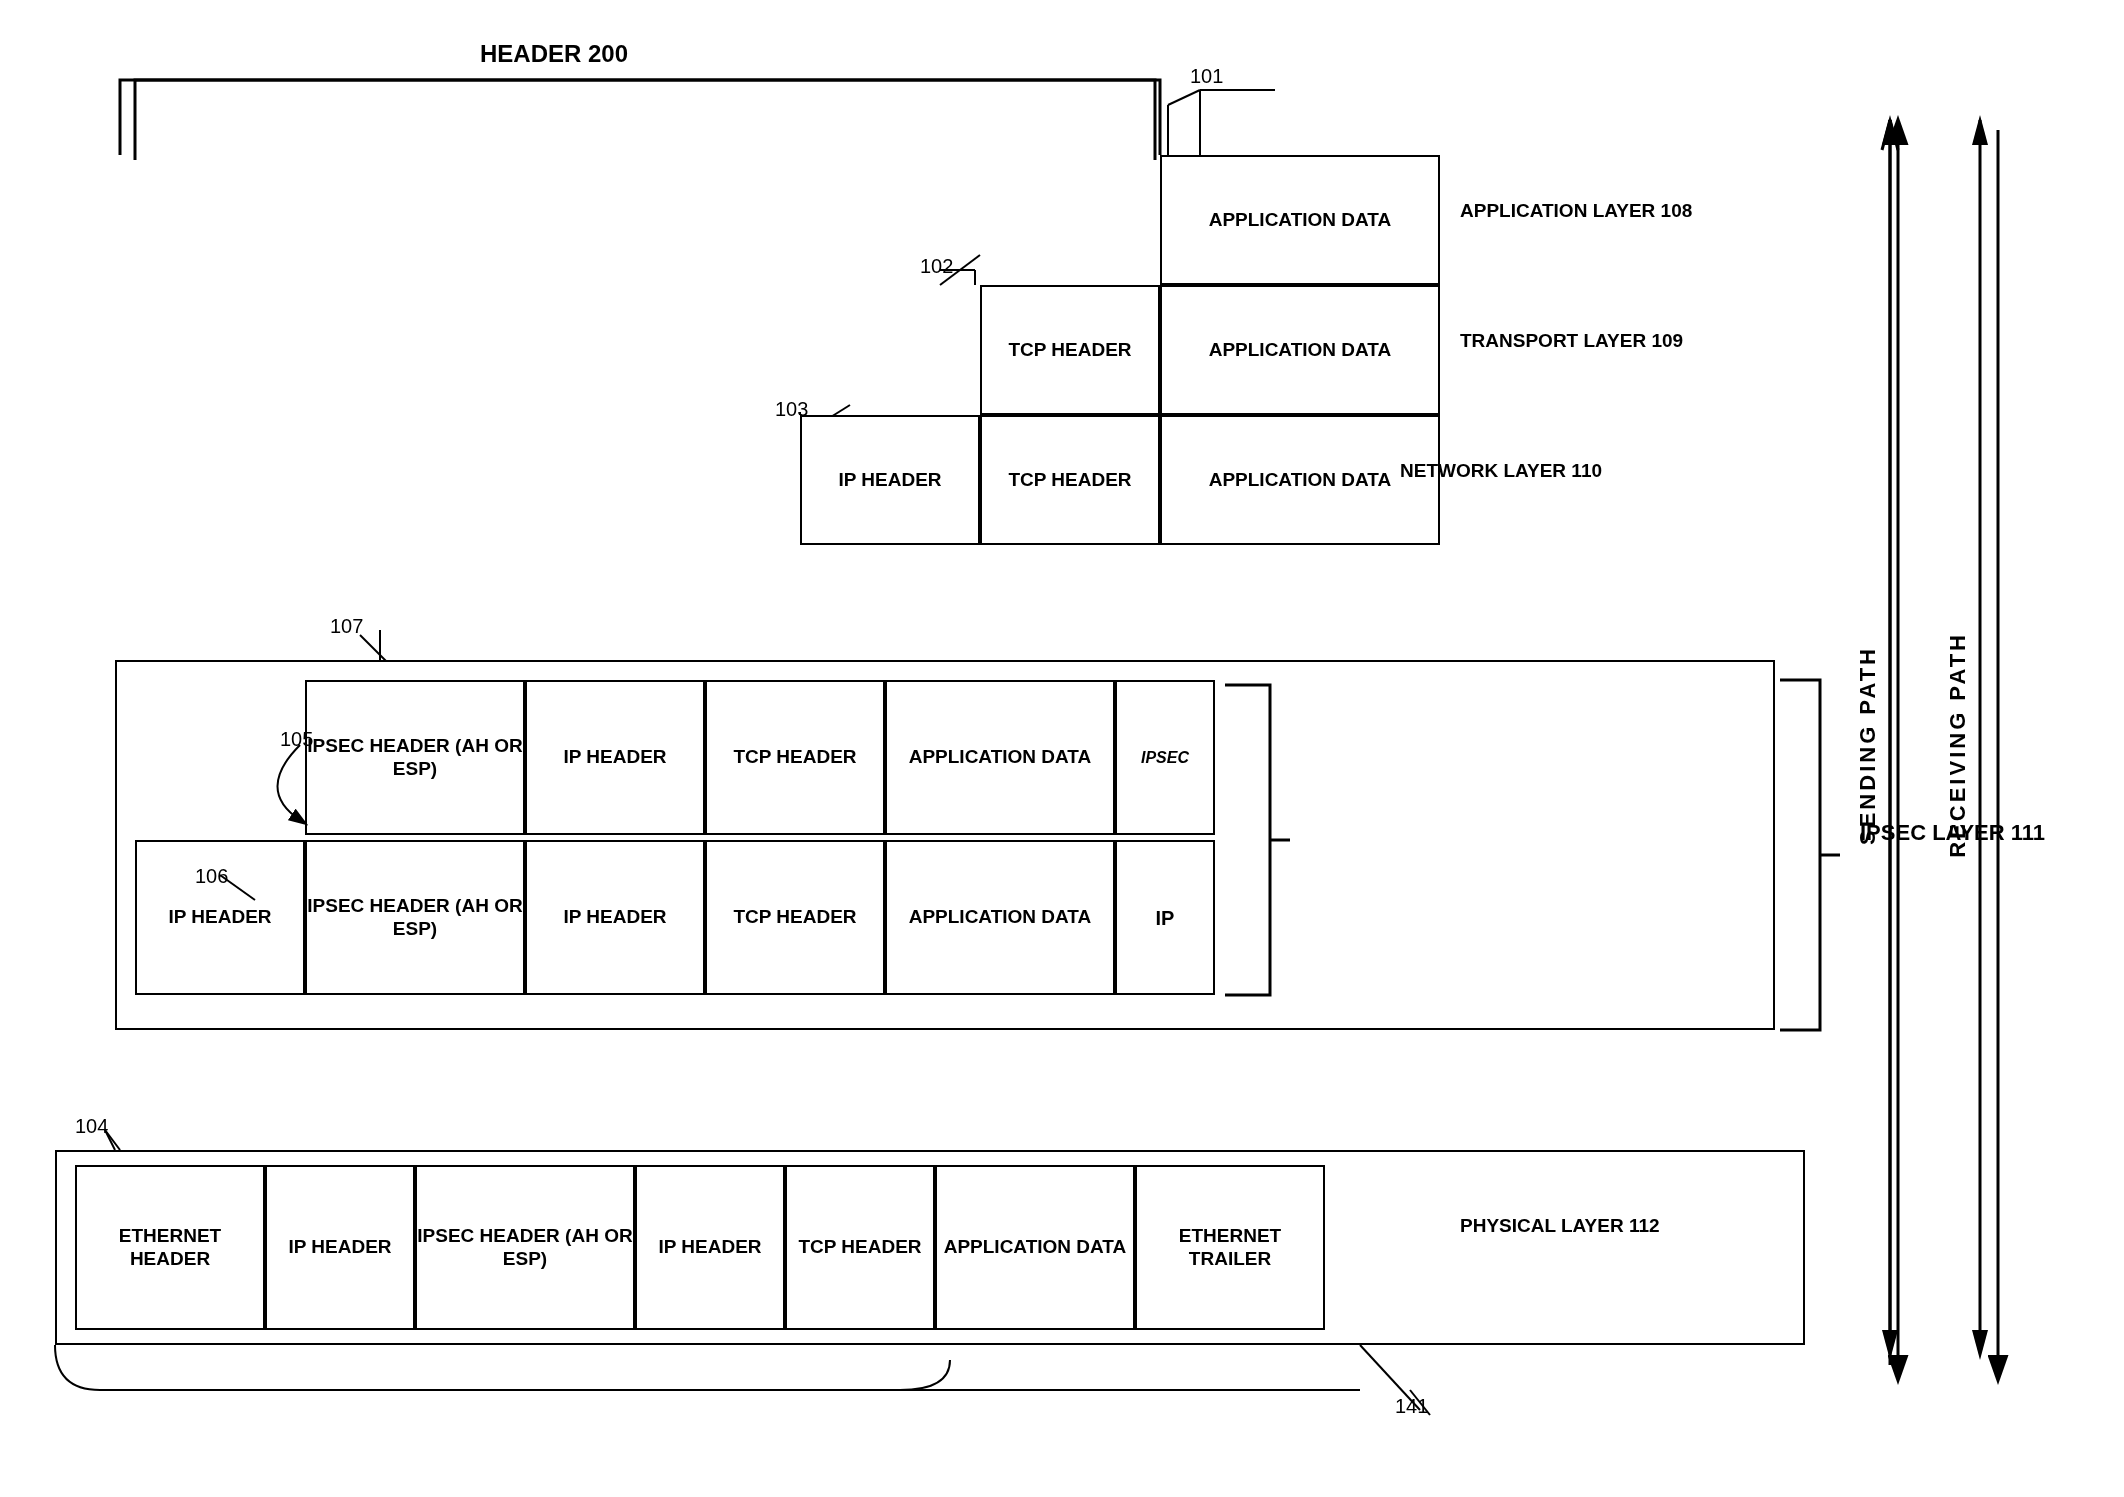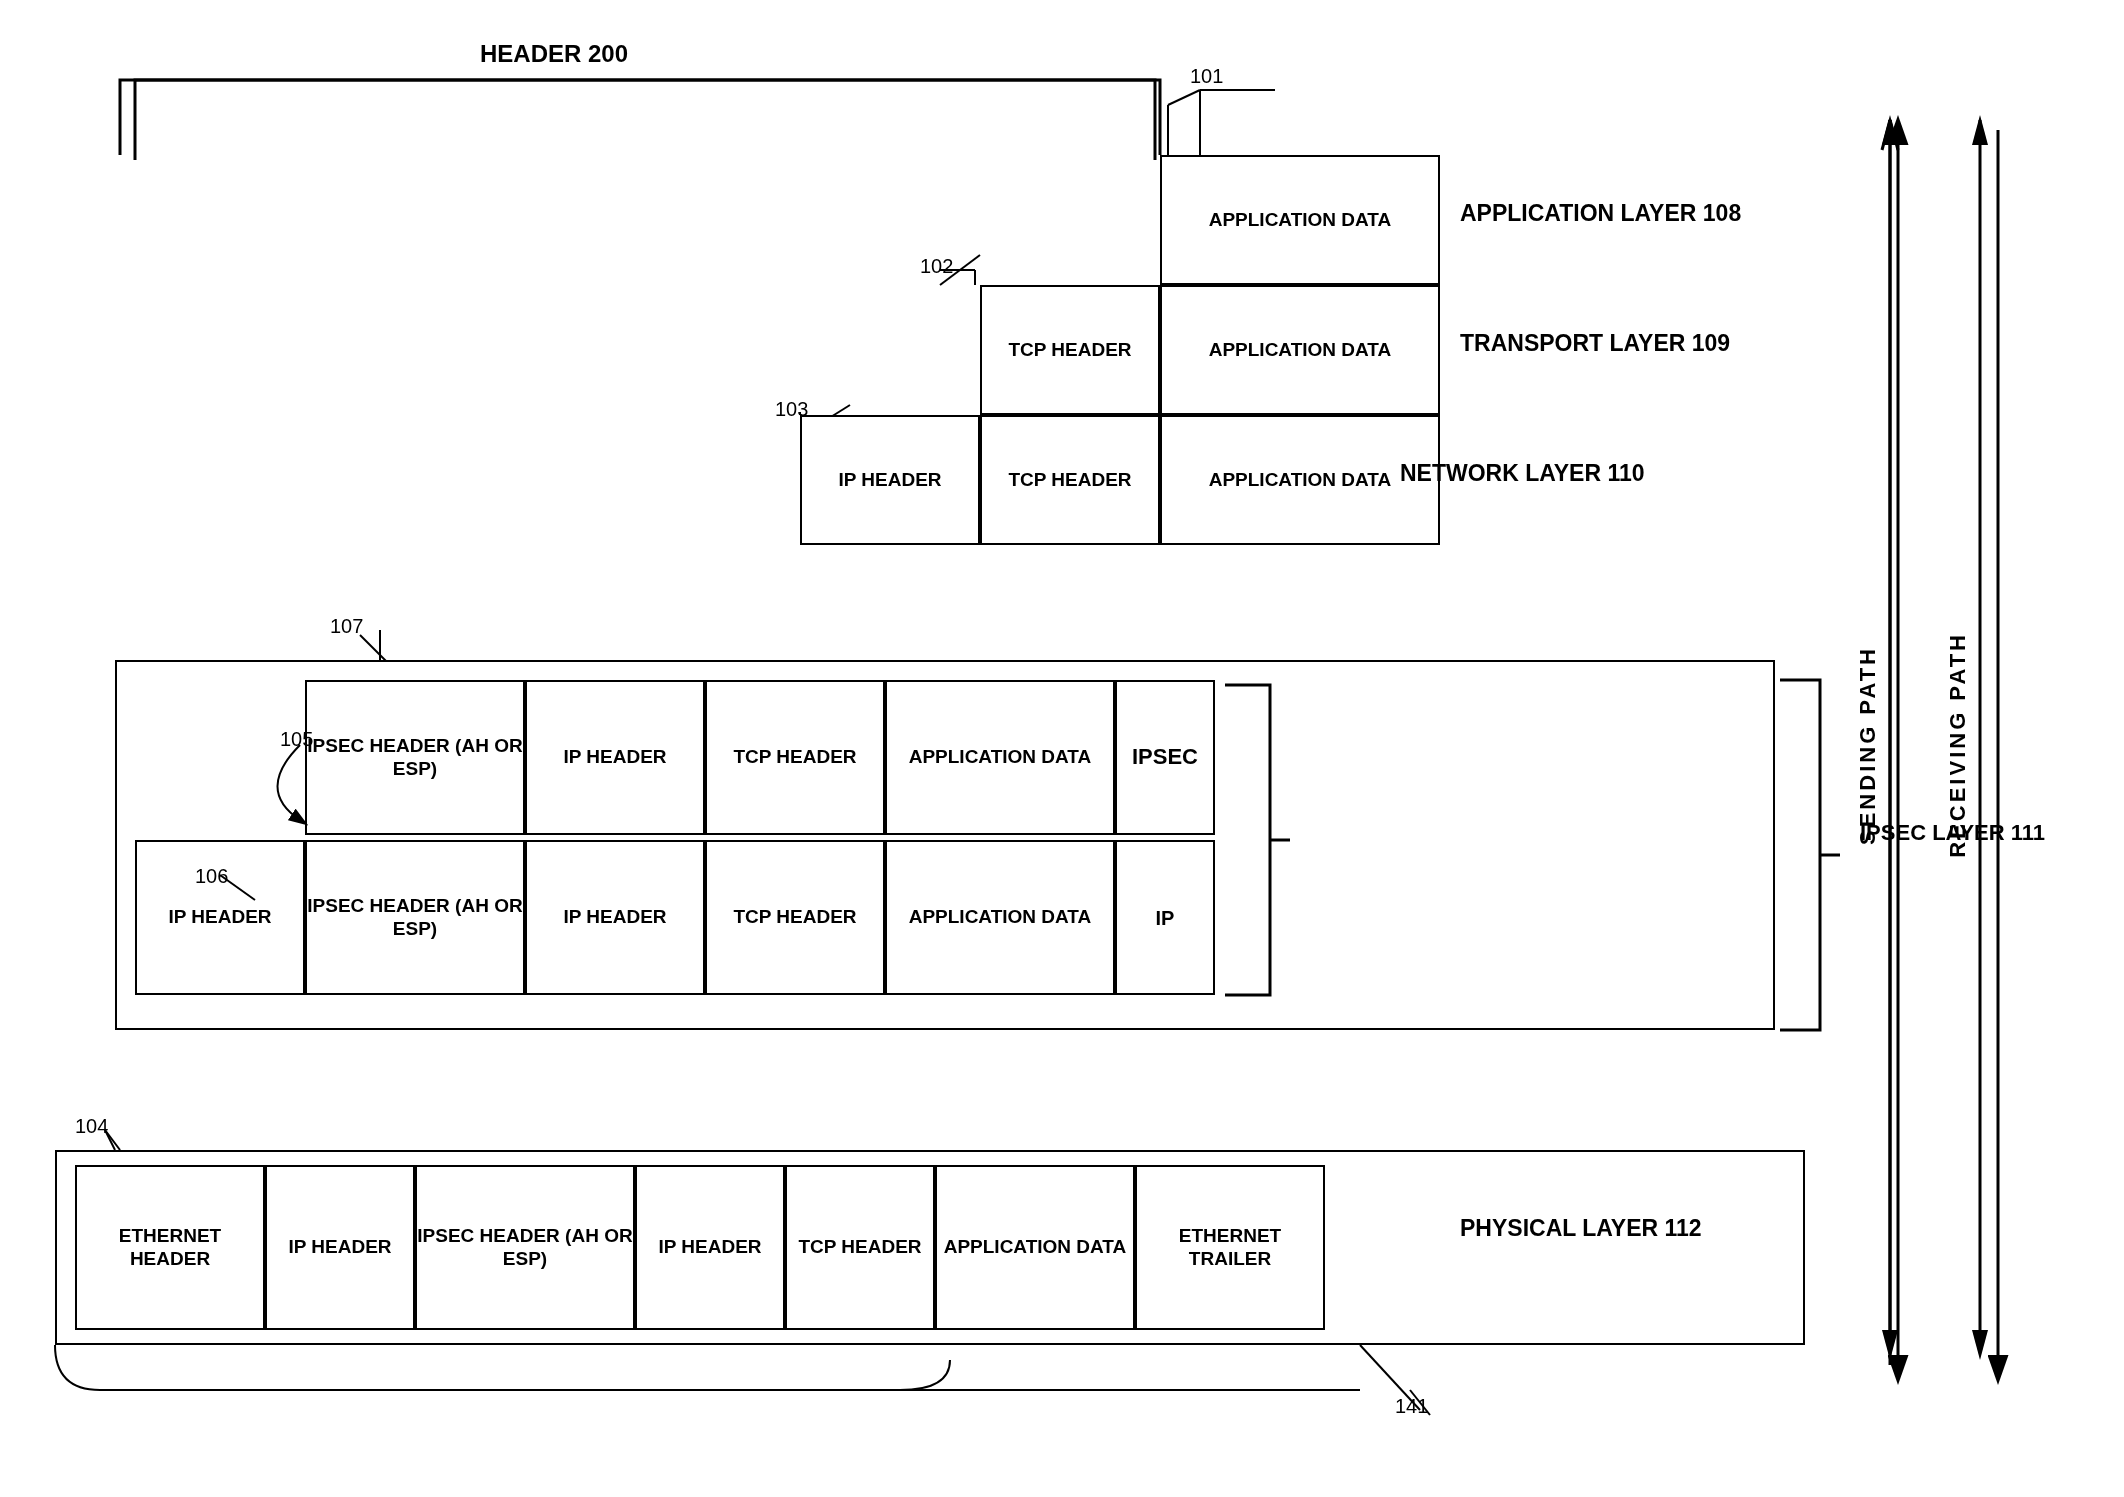--- a/index.html
+++ b/index.html
@@ -12,21 +12,21 @@
       position: relative;
     }
     .diagram-container {
       position: relative;
       width: 2124px;
       height: 1497px;
       background: #fff;
     }
     .layer-label {
       position: absolute;
-      font-size: 23px;
+      font-size: 19px;
       font-weight: bold;
       white-space: nowrap;
     }
     .cell {
       position: absolute;
       border: 2px solid #000;
       display: flex;
       align-items: center;
       justify-content: center;
       text-align: center;
@@ -149,21 +149,21 @@
   </div>
 
   <div class="cell" style="left:705px; top:680px; width:180px; height:155px;">
     <span>TCP HEADER</span>
   </div>
 
   <div class="cell" style="left:885px; top:680px; width:230px; height:155px;">
     <span>APPLICATION DATA</span>
   </div>
 
-  <div class="cell" style="left:1115px; top:680px; width:100px; height:155px; border:2px solid #000; font-size:22px;">
+  <div class="cell" style="left:1115px; top:680px; width:100px; height:155px; border:2px solid #000; font-size:16px;font-style:italic;">
     <span>IPSEC</span>
   </div>
 
   <div class="cell" style="left:135px; top:840px; width:170px; height:155px;">
     <span>IP HEADER</span>
   </div>
 
   <div class="cell" style="left:305px; top:840px; width:220px; height:155px;">
     <span>IPSEC HEADER (AH OR ESP)</span>
   </div>

